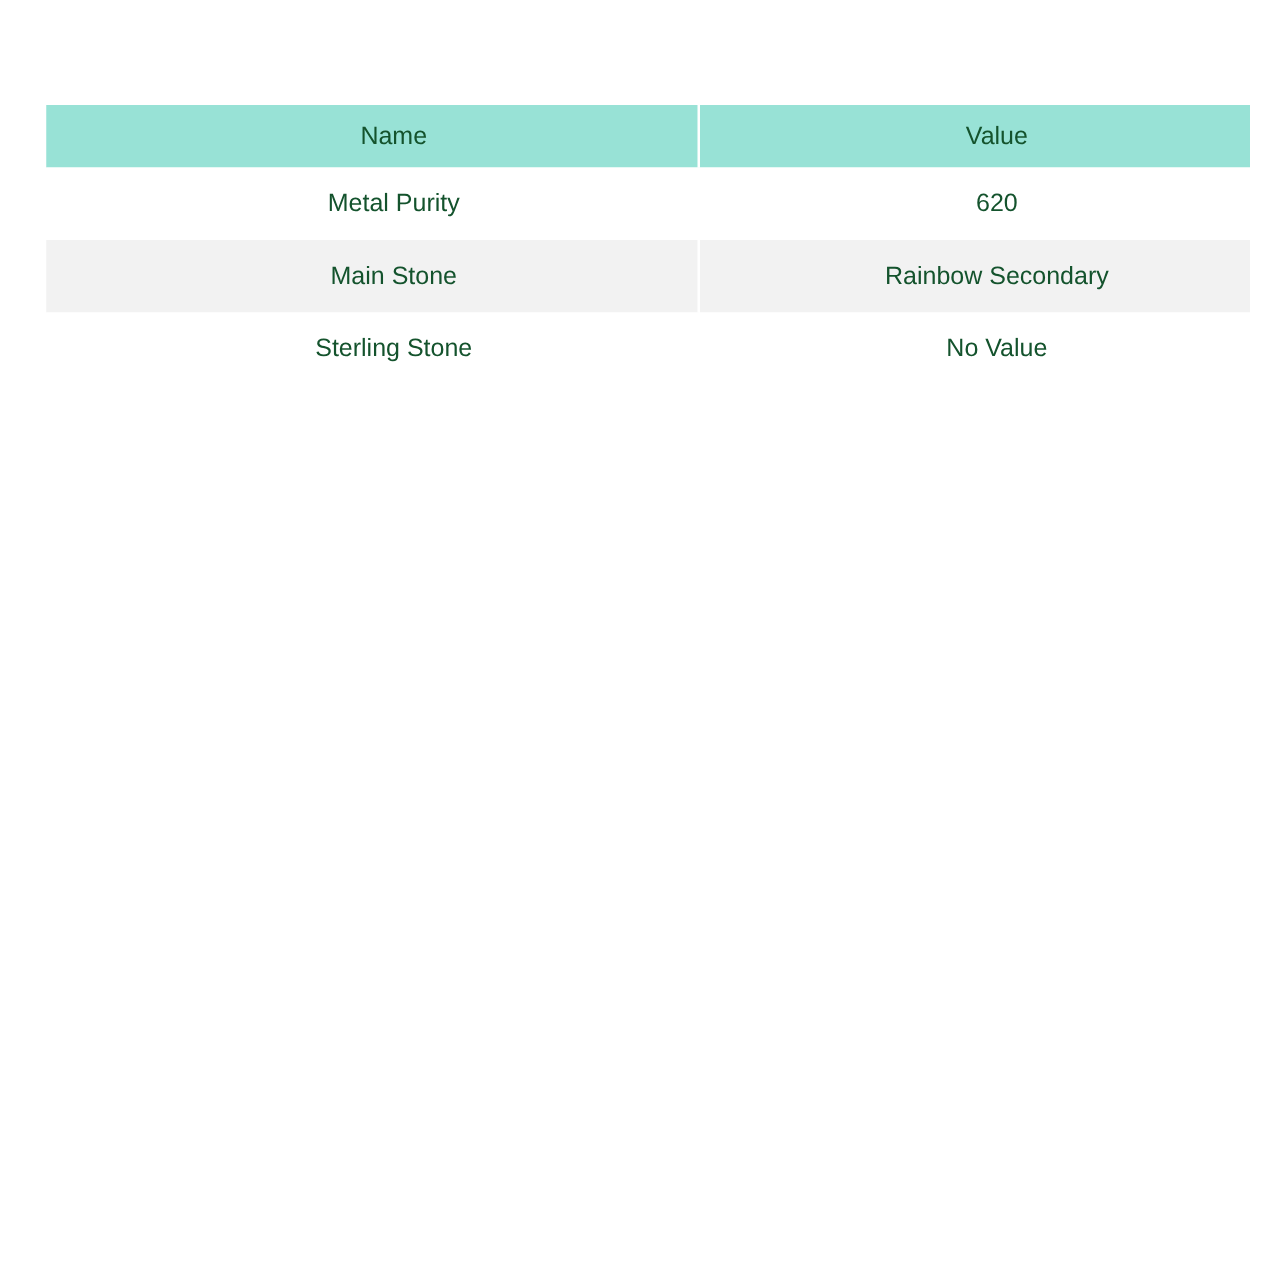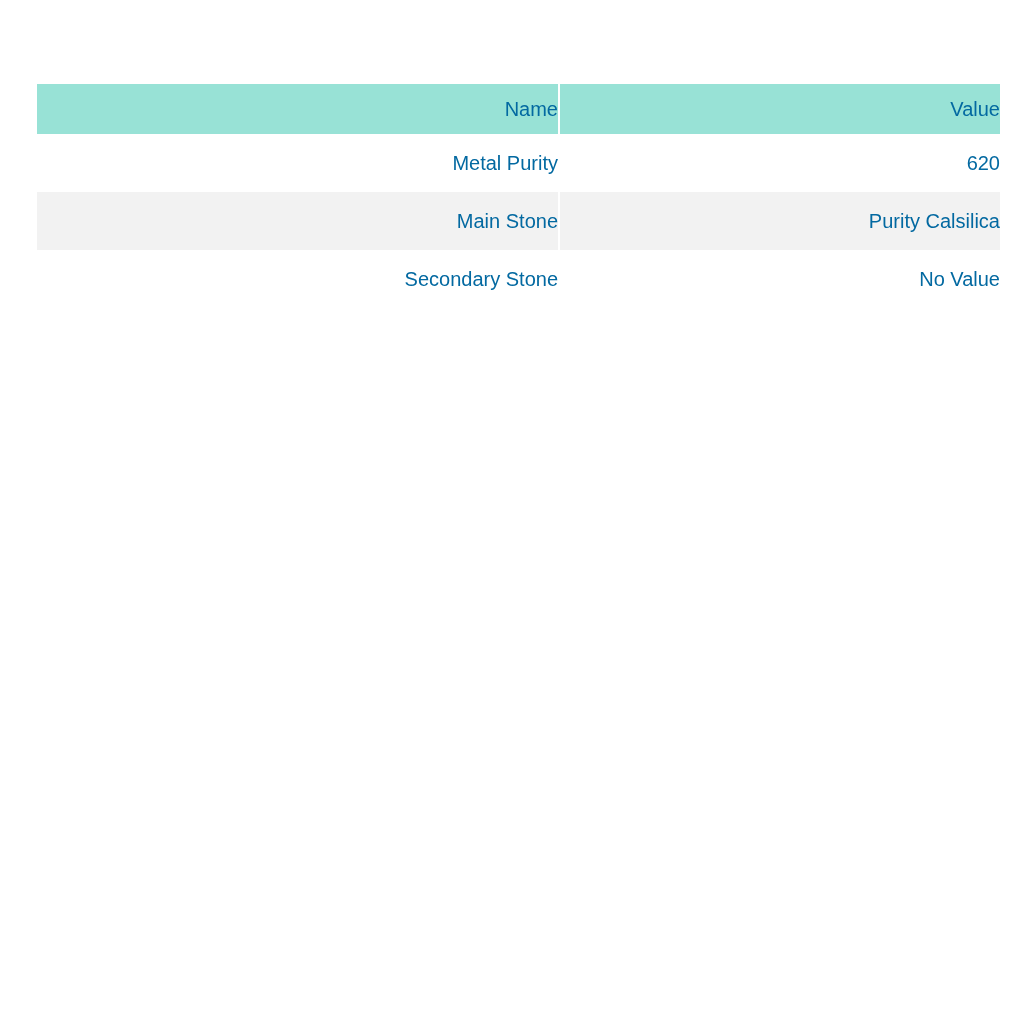--- a/index.html
+++ b/index.html
@@ -17,24 +17,24 @@
   }
   .spec-table {
     position: absolute;
     left: 37px;
     top: 84px;
     width: 963px;
     border-collapse: collapse;
     table-layout: fixed;
   }
   .spec-table th, .spec-table td {
-    text-align: right;
+    text-align: center;
     padding: 0 0 0 35px;
     font-size: 20px;
-    color: #0369a1;
+    color: #14532d;
     vertical-align: middle;
   }
   .spec-table th {
     height: 50px;
     background: #98e2d6;
     font-weight: 500;
   }
   .spec-table td {
     height: 58px;
     font-weight: 400;
@@ -62,21 +62,21 @@
         <th>Value</th>
       </tr>
     </thead>
     <tbody id="specs-body">
         <tr>
           <td>Metal Purity</td>
           <td>620</td>
         </tr>
         <tr>
           <td>Main Stone</td>
-          <td>Purity Calsilica</td>
+          <td>Rainbow Secondary</td>
         </tr>
         <tr>
-          <td>Secondary Stone</td>
+          <td>Sterling Stone</td>
           <td>No Value</td>
         </tr>
       </tbody>
   </table>
 </div>
 
 </body></html>

